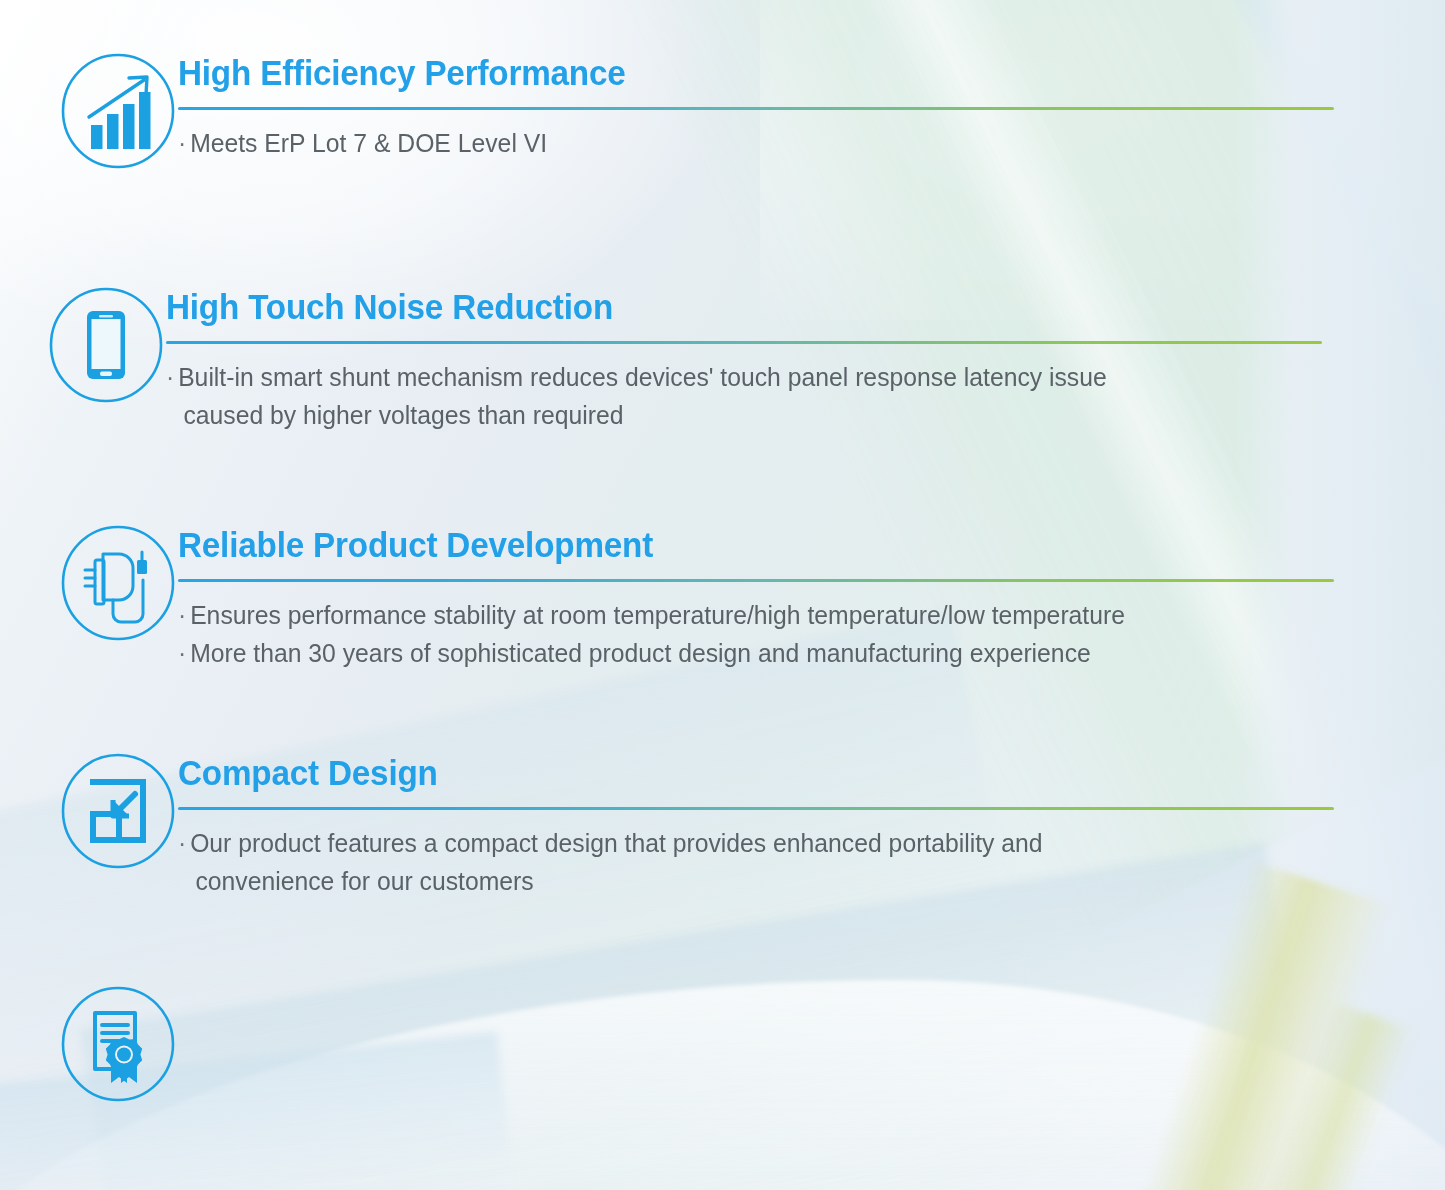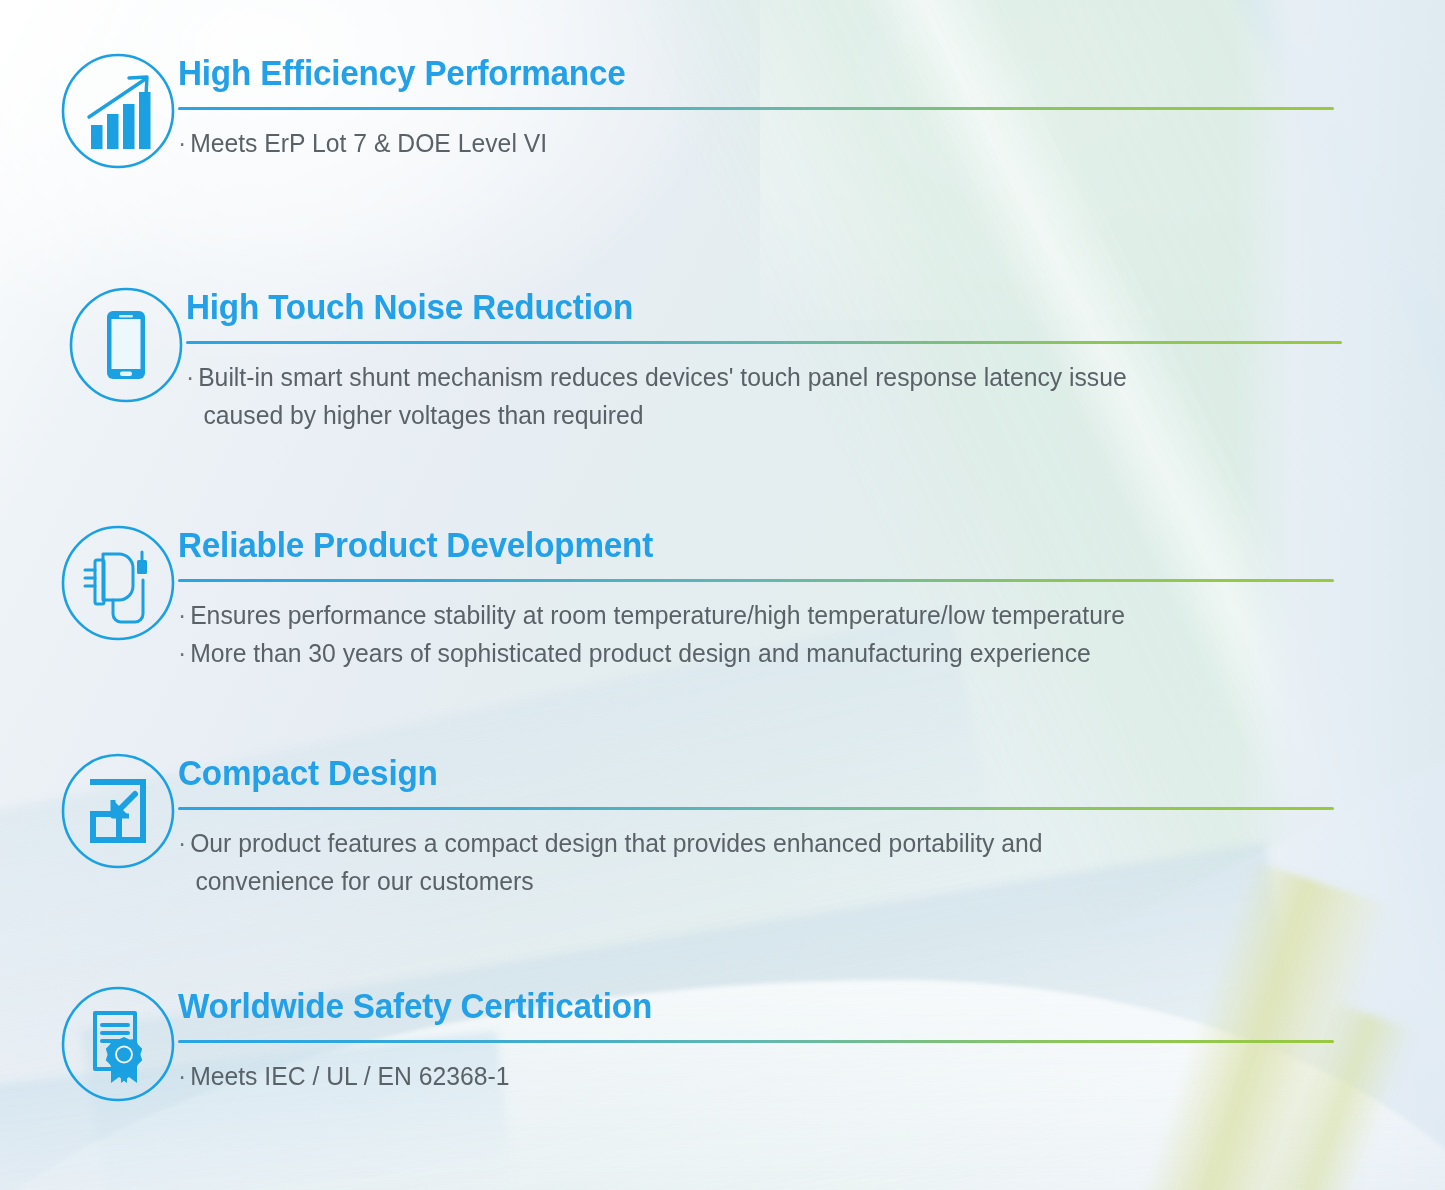--- a/index.html
+++ b/index.html
@@ -210,21 +210,21 @@
   .bullet-line.wrapline {
     padding-left: 18px;
   }
   .bullet-dot {
     color: #6b7378;
     padding-right: 4px;
   }
 
   
   #feat-0 { left: 52px; top: 52px;  }
-  #feat-1 { left: 60px; top: 286px; }
+  #feat-1 { left: 40px; top: 286px; }
   #feat-2 { left: 52px; top: 524px; }
   #feat-3 { left: 52px; top: 752px; }
   #feat-4 { left: 52px; top: 985px; }
 </style>
 </head>
 <body>
 
 <div class="bg-root">
   <div class="bg-base"></div>
   <div class="bg-glow-tl"></div>
@@ -343,22 +343,15 @@
         <path d="M43 40 h26 M43 48 h26 M43 56 h18" fill="none" stroke="#1ba0e2" stroke-width="4" stroke-linecap="round"></path>
 
         <path d="M52 76 l0 22 l8 -6 l8 6 l0 -22 z" fill="#1ba0e2"></path>
         <path d="M62 76 l0 22 l8 -6 l8 6 l0 -22 z" fill="#1ba0e2"></path>
 
         <path d="M65 52 l5.4 2.6 l6 -0.6 l2.6 5.4 l4.2 4.3 l-1.8 5.8 l1.8 5.8 l-4.2 4.3 l-2.6 5.4 l-6 -0.6 l-5.4 2.6 l-5.4 -2.6 l-6 0.6 l-2.6 -5.4 l-4.2 -4.3 l1.8 -5.8 l-1.8 -5.8 l4.2 -4.3 l2.6 -5.4 l6 0.6 z" fill="#1ba0e2"></path>
         <circle cx="65" cy="69.5" r="9" fill="#eaf2f7"></circle>
         <circle cx="65" cy="69.5" r="7" fill="#1ba0e2"></circle>
       </svg>
     </div>
-    <div class="feature-body">
-      <div class="feature-title">Worldwide Safety Certification</div>
-      <div class="divider"></div>
-      <div class="bullets">
-        <div class="bullet-line"><span class="bullet-dot">·</span><span>Meets IEC / UL / EN 62368-1</span></div>
-      </div>
-    </div>
   </section>
 
 </div>
 
 </body></html>

